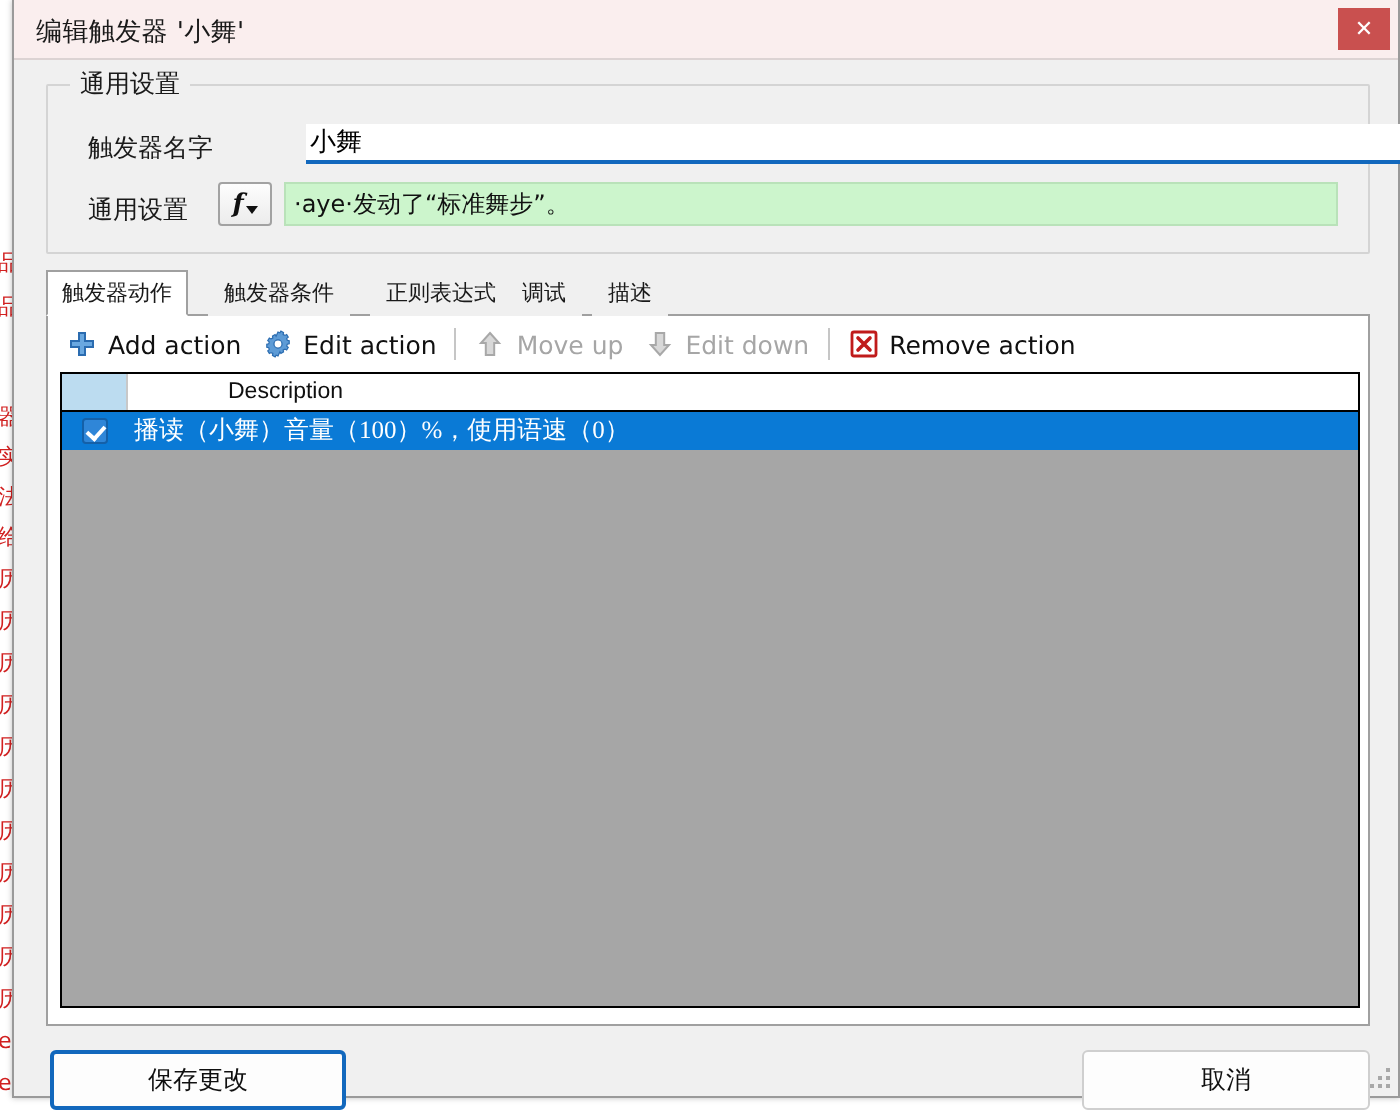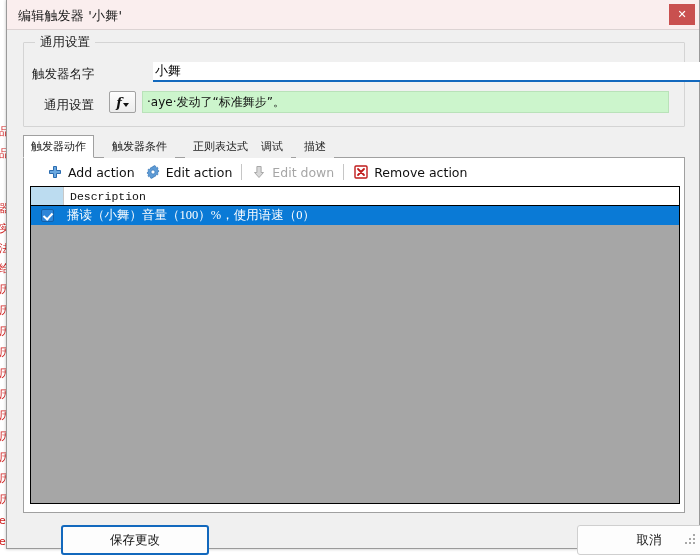--- a/index.html
+++ b/index.html
@@ -86,21 +86,21 @@
     font-family: "DejaVu Sans", sans-serif;
   }
 
   .field-label {
     position: absolute;
     font-size: 12.5px; color: #1a1a1a;
     font-family: "DejaVu Sans", sans-serif;
   }
 
   
-  #label-trigger-name { left: 8px; top: 23px; }
+  #label-trigger-name { left: 20px; top: 23px; }
   #trigger-name-input {
     position: absolute; left: 85px; top: 19px;
     width: 560px; height: 20px;
     background: #ffffff;
     border: none;
     border-bottom: 2px solid #1268bd;
     font-size: 13px;
     font-family: "DejaVu Sans", sans-serif;
     color: #000000;
     padding: 0 2px;
@@ -177,21 +177,21 @@
     background: #ffffff;
     border: 1px solid #a0a0a0;
     border-top: none;
   }
 
   
   #toolbar {
     position: absolute;
     left: 0; top: 0; width: 100%; height: 28px;
     display: flex; align-items: center;
-    padding-left: 18px;
+    padding-left: 4px;
   }
   .tb-item {
     display: flex; align-items: center;
     height: 22px;
     padding: 0 5px;
     cursor: pointer;
     font-size: 12.5px;
     font-family: "DejaVu Sans", sans-serif;
     color: #101010;
     white-space: nowrap;
@@ -226,23 +226,24 @@
   }
   #list-header .hcell-check {
     width: 33px;
     background: #bcdcf0;
     border-right: 1px solid #c8c8c8;
   }
   #list-header .hcell-desc {
     flex: 1;
     display: flex; align-items: center;
     padding-left: 6px;
-    font-family: Liberation Mono, monospace;
+    font-family: Liberation Sans, sans-serif;
     font-size: 11.5px;
     color: #101010;
+    margin-left: 44px;
   }
   .list-row {
     display: flex;
     height: 19px;
     background: #0a7ad6;
     align-items: center;
   }
   .list-row .rcell-check {
     width: 33px; height: 19px;
     display: flex; align-items: center; justify-content: center;
@@ -278,21 +279,20 @@
     position: absolute;
     height: 30px;
     background: #fdfdfd;
     border: 1px solid #cfcfcf;
     border-radius: 3px;
     display: flex; align-items: center; justify-content: center;
     font-size: 12.5px;
     font-family: "DejaVu Sans", sans-serif;
     color: #101010;
     cursor: pointer;
-    margin-left: 36px;
   }
   #save-button {
     left: 18px; top: 494px; width: 148px;
     border: 2px solid #1268bd;
   }
   #cancel-button {
     left: 534px; top: 494px; width: 144px;
   }
 
   
@@ -414,20 +414,28 @@
             <svg width="14" height="14" viewBox="0 0 16 16">
               <path d="M8 1.2l1.1.35.55-.95 1.5.9-.2 1.1 1.05.5.95-.55.9 1.5-.85.75.3 1.1 1.1.2v1.8l-1.1.2-.3 1.1.85.75-.9 1.5-.95-.55-1.05.5.2 1.1-1.5.9-.55-.95L8 14.8l-1.1-.35-.55.95-1.5-.9.2-1.1-1.05-.5-.95.55-.9-1.5.85-.75-.3-1.1-1.1-.2V8.1l1.1-.2.3-1.1-.85-.75.9-1.5.95.55 1.05-.5-.2-1.1 1.5-.9.55.95z" fill="#5d9bd6" stroke="#2b6cb0" stroke-width=".7"></path>
               <circle cx="8" cy="8" r="2.3" fill="#ffffff" stroke="#2b6cb0" stroke-width=".7"></circle>
             </svg>
           </span>
           <span>Edit action</span>
         </div>
 
         <div class="tb-sep"></div>
 
+        <div class="tb-item disabled">
+          <span class="tb-icon">
+            <svg width="14" height="14" viewBox="0 0 14 14">
+              <path d="M7 1.5l4.5 5h-2.4v6h-4.2v-6H2.5z" fill="#d8d8d8" stroke="#a8a8a8" stroke-width="1"></path>
+            </svg>
+          </span>
+          <span>Move up</span>
+        </div>
 
         <div class="tb-item disabled">
           <span class="tb-icon">
             <svg width="14" height="14" viewBox="0 0 14 14">
               <path d="M7 12.5l-4.5-5h2.4v-6h4.2v6h2.4z" fill="#d8d8d8" stroke="#a8a8a8" stroke-width="1"></path>
             </svg>
           </span>
           <span>Edit down</span>
         </div>
 

